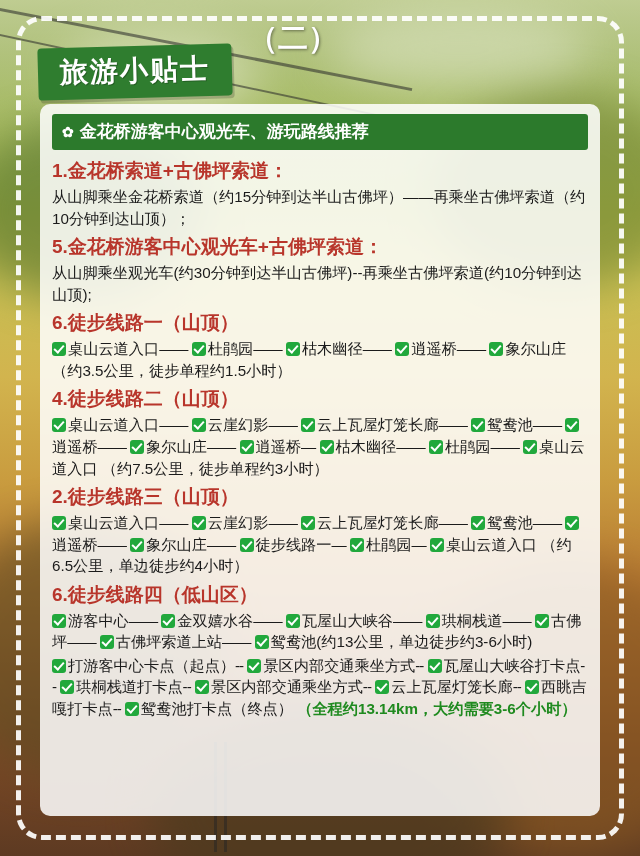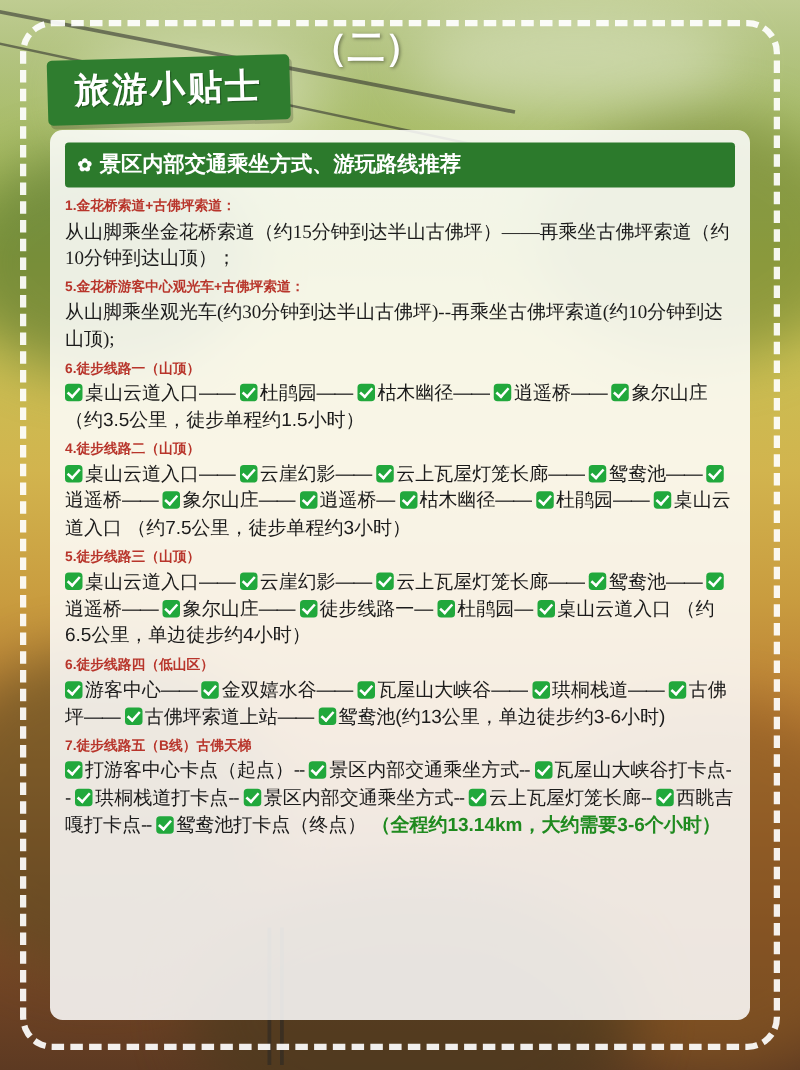--- a/index.html
+++ b/index.html
@@ -98,24 +98,24 @@
     display: flex;
     align-items: center;
     gap: 6px;
     margin-bottom: 8px;
   }
   .flower-icon { font-size: 14px; color: #ffffff; }
   .body { font-size: 15.2px; line-height: 1.42; color: #1b1b1b; }
   .h2 {
     color: #b8352b;
     font-weight: bold;
-    font-size: 11px;
+    font-size: 19px;
     margin-top: 5px;
   }
-  .p { margin: 1px 0 2px 0; font-family: Liberation Serif, serif; }
+  .p { margin: 1px 0 2px 0; }
   .chk {
     display: inline-block;
     width: 14px; height: 14px;
     background: #21a83c;
     border-radius: 3px;
     position: relative;
     vertical-align: -2px;
     margin-right: 2px;
   }
   .chk::after {
@@ -153,21 +153,21 @@
 
   <div class="frame"></div>
 
   <div class="title-banner">旅游小贴士</div>
   <div class="title-paren">（二）</div>
 
   <div class="card">
 
     <div class="section-head">
       <span class="flower-icon">✿</span>
-      <span>景区内部交通乘坐方式、游玩路线推荐</span>
+      <span>金花桥游客中心观光车、游玩路线推荐</span>
     </div>
 
     <div class="body">
 
       <div class="h2">1.金花桥索道+古佛坪索道：</div>
       <div class="p">从山脚乘坐金花桥索道（约15分钟到达半山古佛坪）——再乘坐古佛坪索道（约10分钟到达山顶）；</div>
 
       <div class="h2">5.金花桥游客中心观光车+古佛坪索道：</div>
       <div class="p">从山脚乘坐观光车(约30分钟到达半山古佛坪)--再乘坐古佛坪索道(约10分钟到达山顶);</div>
 
@@ -189,21 +189,21 @@
         <span class="chk"></span><span>鸳鸯池</span><span class="dash">——</span>
         <span class="chk"></span><span>逍遥桥</span><span class="dash">——</span>
         <span class="chk"></span><span>象尔山庄</span><span class="dash">——</span>
         <span class="chk"></span><span>逍遥桥</span><span class="dash">—</span>
         <span class="chk"></span><span>枯木幽径</span><span class="dash">——</span>
         <span class="chk"></span><span>杜鹃园</span><span class="dash">——</span>
         <span class="chk"></span><span>桌山云道入口</span>
         <span>（约7.5公里，徒步单程约3小时）</span>
       </div>
 
-      <div class="h2">5.徒步线路三（山顶）</div>
+      <div class="h2">2.徒步线路三（山顶）</div>
       <div class="route-line">
         <span class="chk"></span><span>桌山云道入口</span><span class="dash">——</span>
         <span class="chk"></span><span>云崖幻影</span><span class="dash">——</span>
         <span class="chk"></span><span>云上瓦屋灯笼长廊</span><span class="dash">——</span>
         <span class="chk"></span><span>鸳鸯池</span><span class="dash">——</span>
         <span class="chk"></span><span>逍遥桥</span><span class="dash">——</span>
         <span class="chk"></span><span>象尔山庄</span><span class="dash">——</span>
         <span class="chk"></span><span>徒步线路一</span><span class="dash">—</span>
         <span class="chk"></span><span>杜鹃园</span><span class="dash">—</span>
         <span class="chk"></span><span>桌山云道入口</span>
@@ -214,21 +214,20 @@
       <div class="route-line">
         <span class="chk"></span><span>游客中心</span><span class="dash">——</span>
         <span class="chk"></span><span>金双嬉水谷</span><span class="dash">——</span>
         <span class="chk"></span><span>瓦屋山大峡谷</span><span class="dash">——</span>
         <span class="chk"></span><span>珙桐栈道</span><span class="dash">——</span>
         <span class="chk"></span><span>古佛坪</span><span class="dash">——</span>
         <span class="chk"></span><span>古佛坪索道上站</span><span class="dash">——</span>
         <span class="chk"></span><span>鸳鸯池</span><span>(约13公里，单边徒步约3-6小时)</span>
       </div>
 
-      <div class="h2">7.徒步线路五（B线）古佛天梯</div>
       <div class="route-line">
         <span class="chk"></span><span>打游客中心卡点（起点）</span><span class="dash">--</span>
         <span class="chk"></span><span>景区内部交通乘坐方式</span><span class="dash">--</span>
         <span class="chk"></span><span>瓦屋山大峡谷打卡点</span><span class="dash">--</span>
         <span class="chk"></span><span>珙桐栈道打卡点</span><span class="dash">--</span>
         <span class="chk"></span><span>景区内部交通乘坐方式</span><span class="dash">--</span>
         <span class="chk"></span><span>云上瓦屋灯笼长廊</span><span class="dash">--</span>
         <span class="chk"></span><span>西眺吉嘎打卡点</span><span class="dash">--</span>
         <span class="chk"></span><span>鸳鸯池打卡点（终点）</span>
         <span class="note-green">（全程约13.14km，大约需要3-6个小时）</span>

